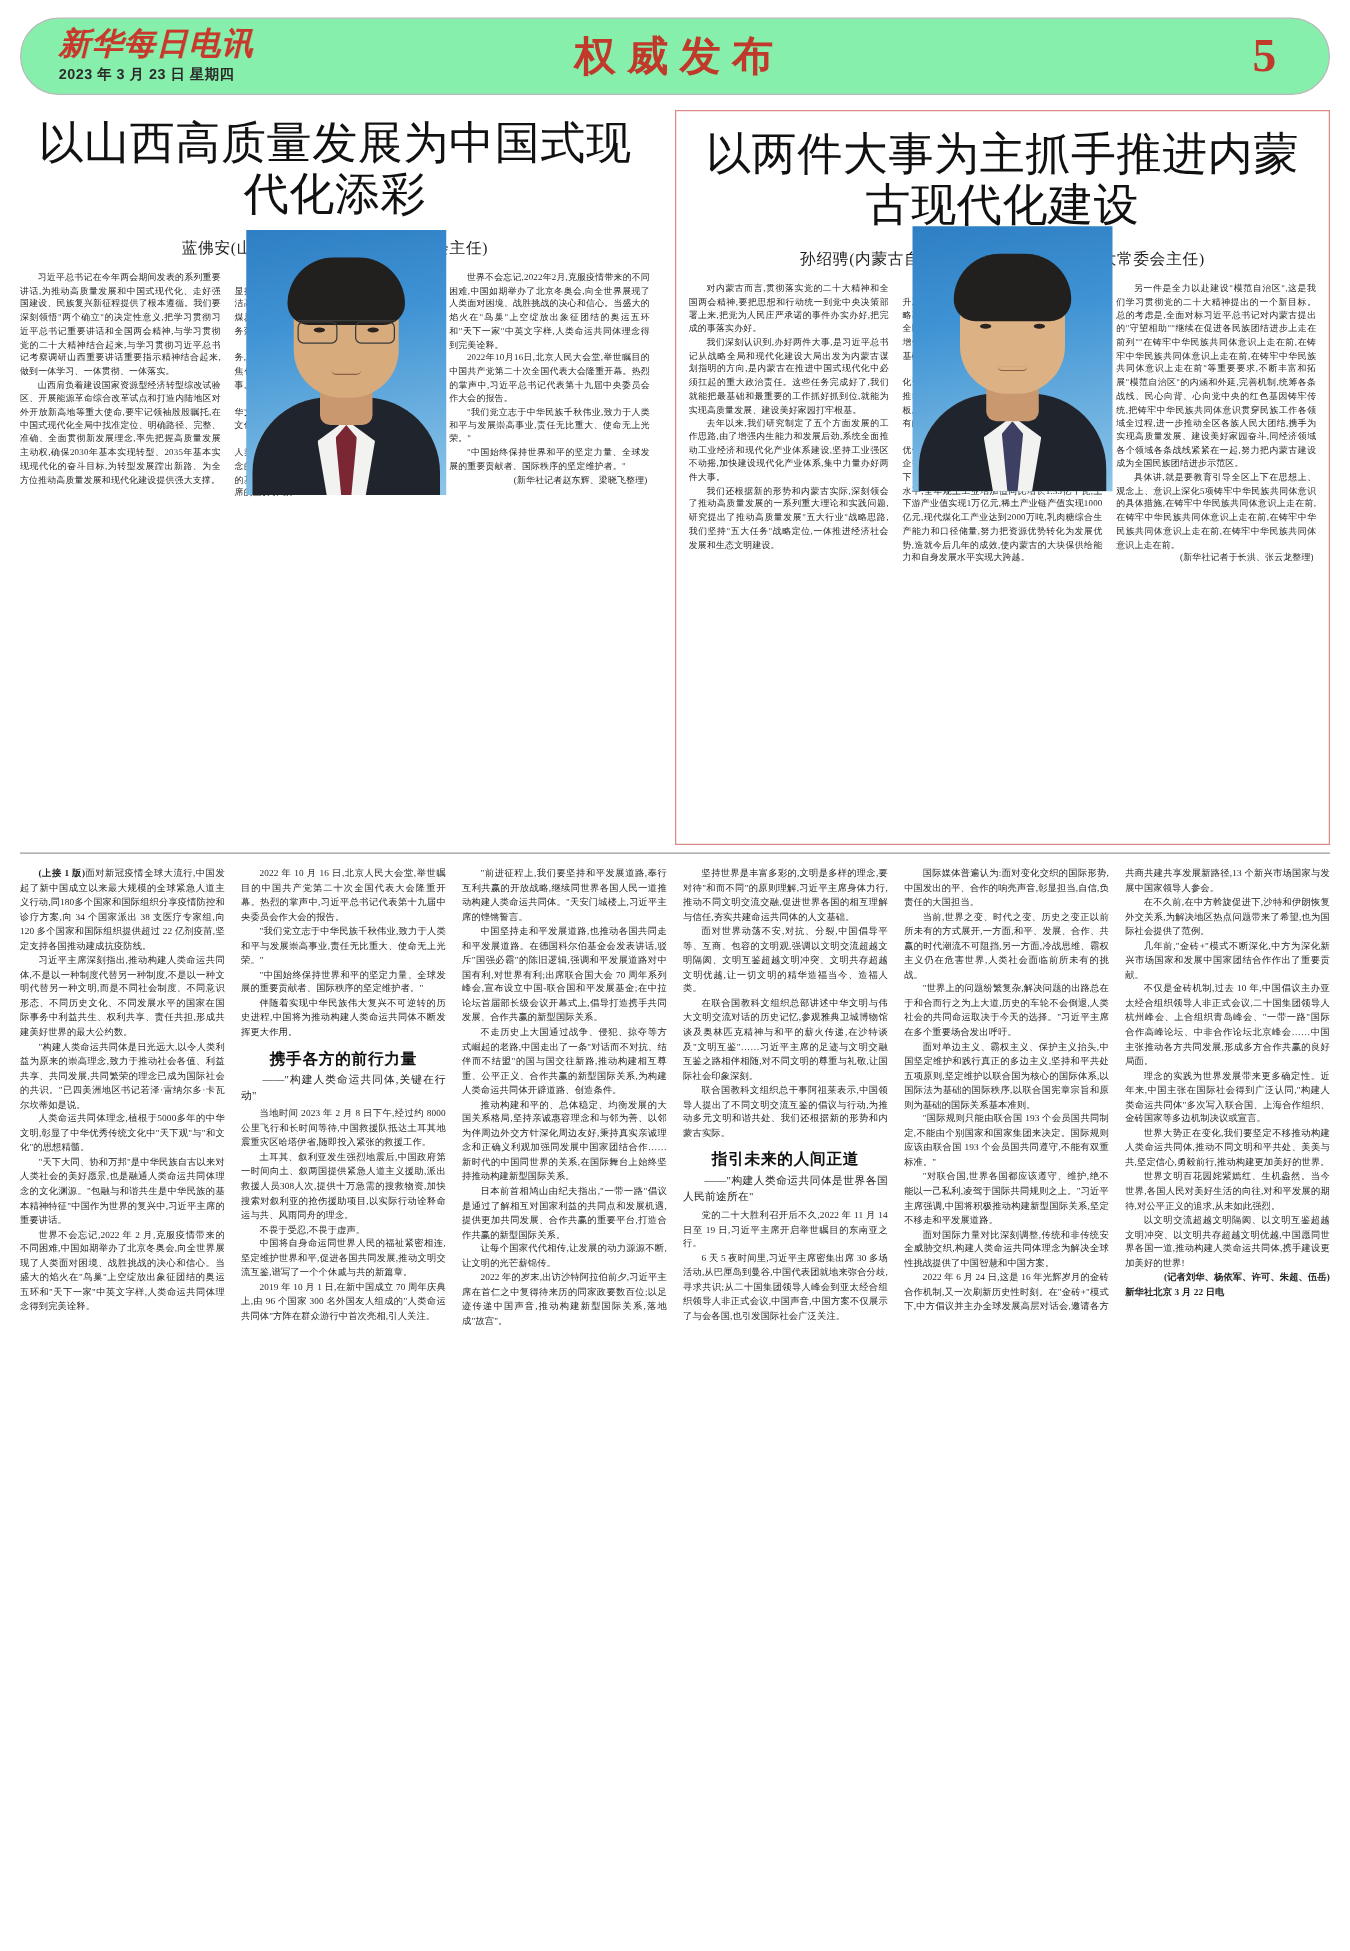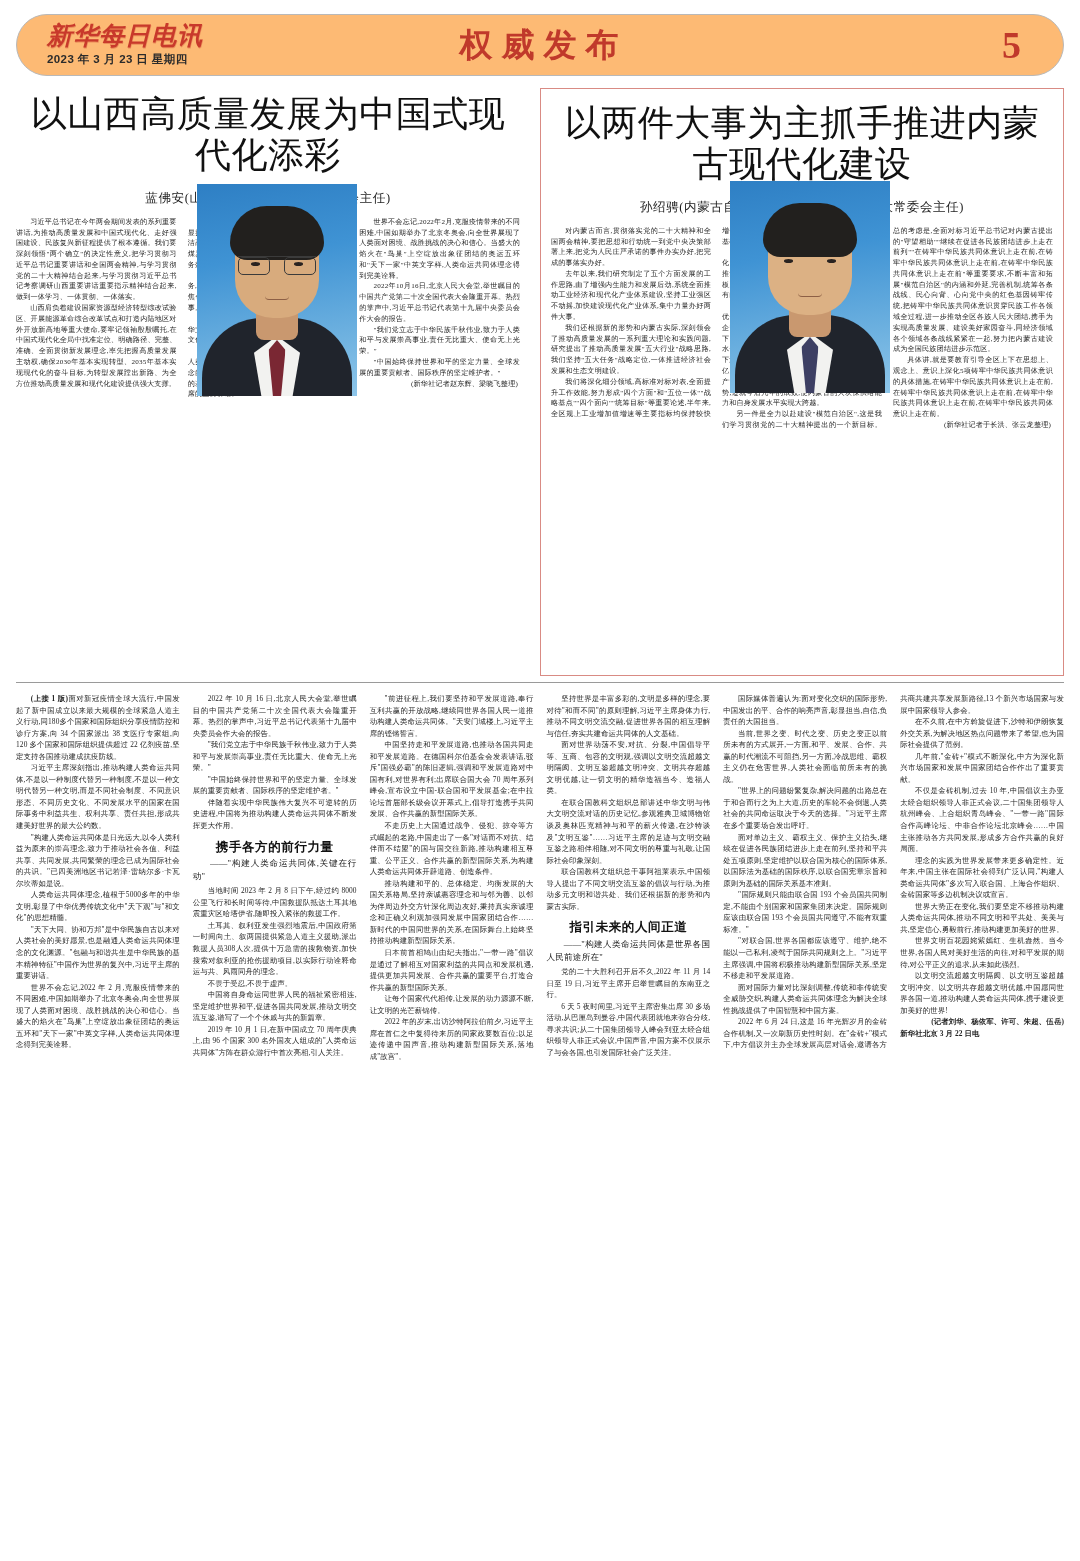--- a/index.html
+++ b/index.html
@@ -17,21 +17,21 @@
 
   
   .masthead {
     position: relative;
     margin: 14px 16px 0 16px;
     height: 62px;
     border: 1.5px solid #b9b9b9;
     border-radius: 31px;
     display: flex;
     align-items: center;
-    background: #fdba74;
+    background: #86efac;
   }
   .mast-logo {
     margin-left: 30px;
     display: flex;
     flex-direction: column;
     justify-content: center;
   }
   .mast-logo-cn {
     font-family: "Liberation Serif", serif;
     font-size: 25px;
@@ -336,20 +336,21 @@
         <div class="face"></div>
         <div class="hair"></div>
         <div class="eye l"></div>
         <div class="eye r"></div>
         <div class="mouth"></div>
       </div>
     </div>
 
     <div class="feat-cols">
       <p>对内蒙古而言,贯彻落实党的二十大精神和全国两会精神,要把思想和行动统一到党中央决策部署上来,把党为人民庄严承诺的事件办实办好,把完成的事落实办好。</p>
+      <p>我们深刻认识到,办好两件大事,是习近平总书记从战略全局和现代化建设大局出发为内蒙古谋划指明的方向,是内蒙古在推进中国式现代化中必须扛起的重大政治责任。这些任务完成好了,我们就能把最基础和最重要的工作抓好抓到位,就能为实现高质量发展、建设美好家园打牢根基。</p>
       <p>去年以来,我们研究制定了五个方面发展的工作思路,由了增强内生能力和发展后劲,系统全面推动工业经济和现代化产业体系建设,坚持工业强区不动摇,加快建设现代化产业体系,集中力量办好两件大事。</p>
       <p>我们还根据新的形势和内蒙古实际,深刻领会了推动高质量发展的一系列重大理论和实践问题,研究提出了推动高质量发展"五大行业"战略思路,我们坚持"五大任务"战略定位,一体推进经济社会发展和生态文明建设。</p>
       <p>我们将深化细分领域,高标准对标对表,全面提升工作效能,努力形成"四个方面"和"五位一体""战略基点""四个面向""统筹目标"等重要论述,半年来,全区规上工业增加值增速等主要指标均保持较快增长,为全年稳增长、保就业、惠民生奠定了坚实基础。</p>
       <p>一是在工业经济上持续发力,优化经济布局,强化资源节约,补上消费、物流、国企等方面的短板,推动新能源产业、稀土新材料产业、农牧业等长板,提高全产业链条、高质量发展水平,着力构建富有内蒙古特色的现代化产业体系。</p>
       <p>作,下大气力破解制约高质量发展的堵点问题,优化经济布局,强化资源节约,补上消费、物流、国企等方面的短板,我们在推进新型能源产业链方面下了大量功夫,提高产业链、供应链的韧性和安全水平,全年规上工业增加值同比增长1.35亿千瓦,上下游产业值实现1万亿元,稀土产业链产值实现1000亿元,现代煤化工产业达到2000万吨,乳肉糖综合生产能力和口径储量,努力把资源优势转化为发展优势,造就今后几年的成效,使内蒙古的大块保供给能力和自身发展水平实现大跨越。</p>
       <p>另一件是全力以赴建设"模范自治区",这是我们学习贯彻党的二十大精神提出的一个新目标。总的考虑是,全面对标习近平总书记对内蒙古提出的"守望相助""继续在促进各民族团结进步上走在前列""在铸牢中华民族共同体意识上走在前,在铸牢中华民族共同体意识上走在前,在铸牢中华民族共同体意识上走在前"等重要要求,不断丰富和拓展"模范自治区"的内涵和外延,完善机制,统筹各条战线、民心向背、心向党中央的红色基因铸牢传统,把铸牢中华民族共同体意识贯穿民族工作各领域全过程,进一步推动全区各族人民大团结,携手为实现高质量发展、建设美好家园奋斗,同经济领域各个领域各条战线紧紧在一起,努力把内蒙古建设成为全国民族团结进步示范区。</p>
       <p>具体讲,就是要教育引导全区上下在思想上、观念上、意识上深化5项铸牢中华民族共同体意识的具体措施,在铸牢中华民族共同体意识上走在前,在铸牢中华民族共同体意识上走在前,在铸牢中华民族共同体意识上走在前,在铸牢中华民族共同体意识上走在前。</p>
       <p class="attrib">(新华社记者于长洪、张云龙整理)</p>
     </div>
   </div>
@@ -395,21 +396,21 @@
   <div class="sec-head">
     <span class="st">指引未来的人间正道</span>
     <span class="ss">——"构建人类命运共同体是世界各国人民前途所在"</span>
   </div>
 
   <p>党的二十大胜利召开后不久,2022 年 11 月 14 日至 19 日,习近平主席开启举世瞩目的东南亚之行。</p>
   <p>6 天 5 夜时间里,习近平主席密集出席 30 多场活动,从巴厘岛到曼谷,中国代表团就地来弥合分歧,寻求共识;从二十国集团领导人峰会到亚太经合组织领导人非正式会议,中国声音,中国方案不仅展示了与会各国,也引发国际社会广泛关注。</p>
   <p>国际媒体普遍认为:面对变化交织的国际形势,中国发出的平、合作的响亮声音,彰显担当,自信,负责任的大国担当。</p>
   <p>当前,世界之变、时代之变、历史之变正以前所未有的方式展开,一方面,和平、发展、合作、共赢的时代潮流不可阻挡,另一方面,冷战思维、霸权主义仍在危害世界,人类社会面临前所未有的挑战。</p>
   <p>"世界上的问题纷繁复杂,解决问题的出路总在于和合而行之为上大道,历史的车轮不会倒退,人类社会的共同命运取决于今天的选择。"习近平主席在多个重要场合发出呼吁。</p>
-  <p>面对单边主义、霸权主义、保护主义抬头,继续在促进各民族团结进步上走在前列,坚持和平共处五项原则,坚定维护以联合国为核心的国际体系,以国际法为基础的国际秩序,以联合国宪章宗旨和原则为基础的国际关系基本准则。</p>
+  <p>面对单边主义、霸权主义、保护主义抬头,中国坚定维护和践行真正的多边主义,坚持和平共处五项原则,坚定维护以联合国为核心的国际体系,以国际法为基础的国际秩序,以联合国宪章宗旨和原则为基础的国际关系基本准则。</p>
   <p>"国际规则只能由联合国 193 个会员国共同制定,不能由个别国家和国家集团来决定。国际规则应该由联合国 193 个会员国共同遵守,不能有双重标准。"</p>
   <p>"对联合国,世界各国都应该遵守、维护,绝不能以一己私利,凌驾于国际共同规则之上。"习近平主席强调,中国将积极推动构建新型国际关系,坚定不移走和平发展道路。</p>
   <p>面对国际力量对比深刻调整,传统和非传统安全威胁交织,构建人类命运共同体理念为解决全球性挑战提供了中国智慧和中国方案。</p>
   <p>2022 年 6 月 24 日,这是 16 年光辉岁月的金砖合作机制,又一次刷新历史性时刻。在"金砖+"模式下,中方倡议并主办全球发展高层对话会,邀请各方共商共建共享发展新路径,13 个新兴市场国家与发展中国家领导人参会。</p>
   <p>在不久前,在中方斡旋促进下,沙特和伊朗恢复外交关系,为解决地区热点问题带来了希望,也为国际社会提供了范例。</p>
   <p>几年前,"金砖+"模式不断深化,中方为深化新兴市场国家和发展中国家团结合作作出了重要贡献。</p>
   <p>不仅是金砖机制,过去 10 年,中国倡议主办亚太经合组织领导人非正式会议,二十国集团领导人杭州峰会、上合组织青岛峰会、"一带一路"国际合作高峰论坛、中非合作论坛北京峰会……中国主张推动各方共同发展,形成多方合作共赢的良好局面。</p>
   <p>理念的实践为世界发展带来更多确定性。近年来,中国主张在国际社会得到广泛认同,"构建人类命运共同体"多次写入联合国、上海合作组织、金砖国家等多边机制决议或宣言。</p>
   <p>世界大势正在变化,我们要坚定不移推动构建人类命运共同体,推动不同文明和平共处、美美与共,坚定信心,勇毅前行,推动构建更加美好的世界。</p>
   <p>世界文明百花园姹紫嫣红、生机盎然。当今世界,各国人民对美好生活的向往,对和平发展的期待,对公平正义的追求,从未如此强烈。</p>

